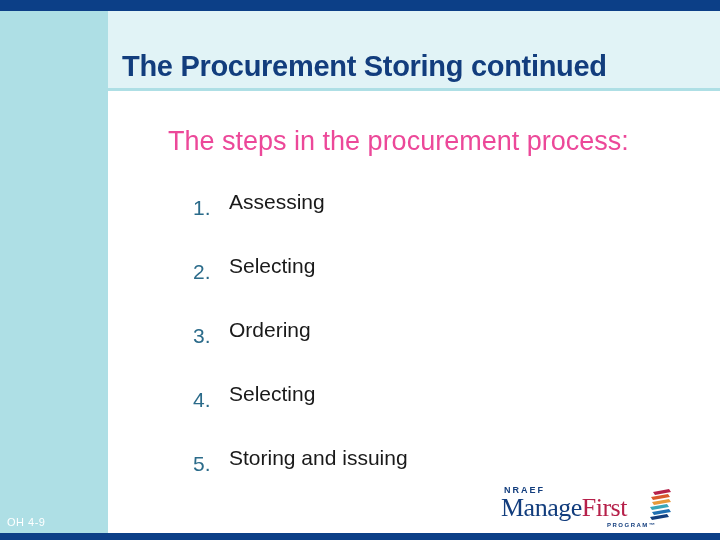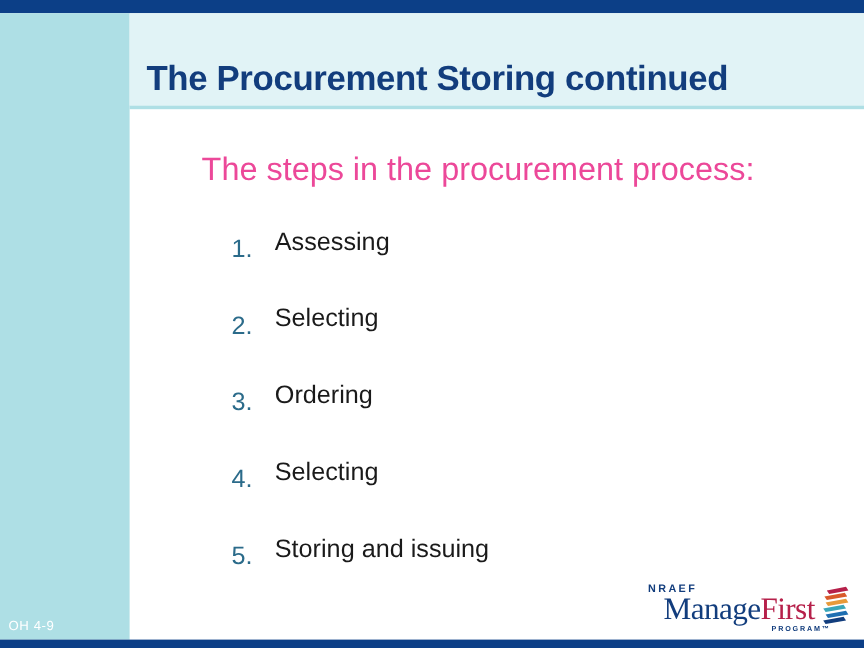--- a/index.html
+++ b/index.html
@@ -24,28 +24,28 @@
       font-size: 27px; color: #ec4899; white-space: nowrap;
     }
     .steps { position: absolute; left: 193px; top: 190px; margin: 0; padding: 0; list-style: none; }
     .step { position: relative; height: 64px; white-space: nowrap; }
     .step-num { position: absolute; left: 0; top: 6px; font-size: 21px; color: #2b6b8a; }
     .step-text { position: absolute; left: 36px; top: 0; font-size: 21px; color: #1a1a1a; }
     .slide-id {
       position: absolute; left: 7px; top: 516px;
       font-size: 11px; color: #ffffff; letter-spacing: 0.5px;
     }
-    .logo { position: absolute; left: 537px; top: 480px; width: 175px; height: 50px; }
+    .logo { position: absolute; left: 501px; top: 480px; width: 175px; height: 50px; }
     .logo-nraef {
       position: absolute; left: 3px; top: 5px; font-size: 9px; font-weight: bold;
       color: #123d7d; letter-spacing: 2px;
     }
     .logo-main {
       position: absolute; left: 0; top: 13px; font-family: "Liberation Serif", serif;
-      font-size: 26px; color: #123d7d; letter-spacing: -0.5px; white-space: nowrap; margin-left: 16px;
+      font-size: 26px; color: #123d7d; letter-spacing: -0.5px; white-space: nowrap;
     }
     .logo-main .first { color: #b6204a; }
     .logo-program {
       position: absolute; left: 106px; top: 42px; font-size: 6px; font-weight: bold;
       color: #123d7d; letter-spacing: 1.5px;
     }
     .logo-mark { position: absolute; left: 148px; top: 8px; width: 24px; height: 36px; }
   </style>
 </head>
 <body>

